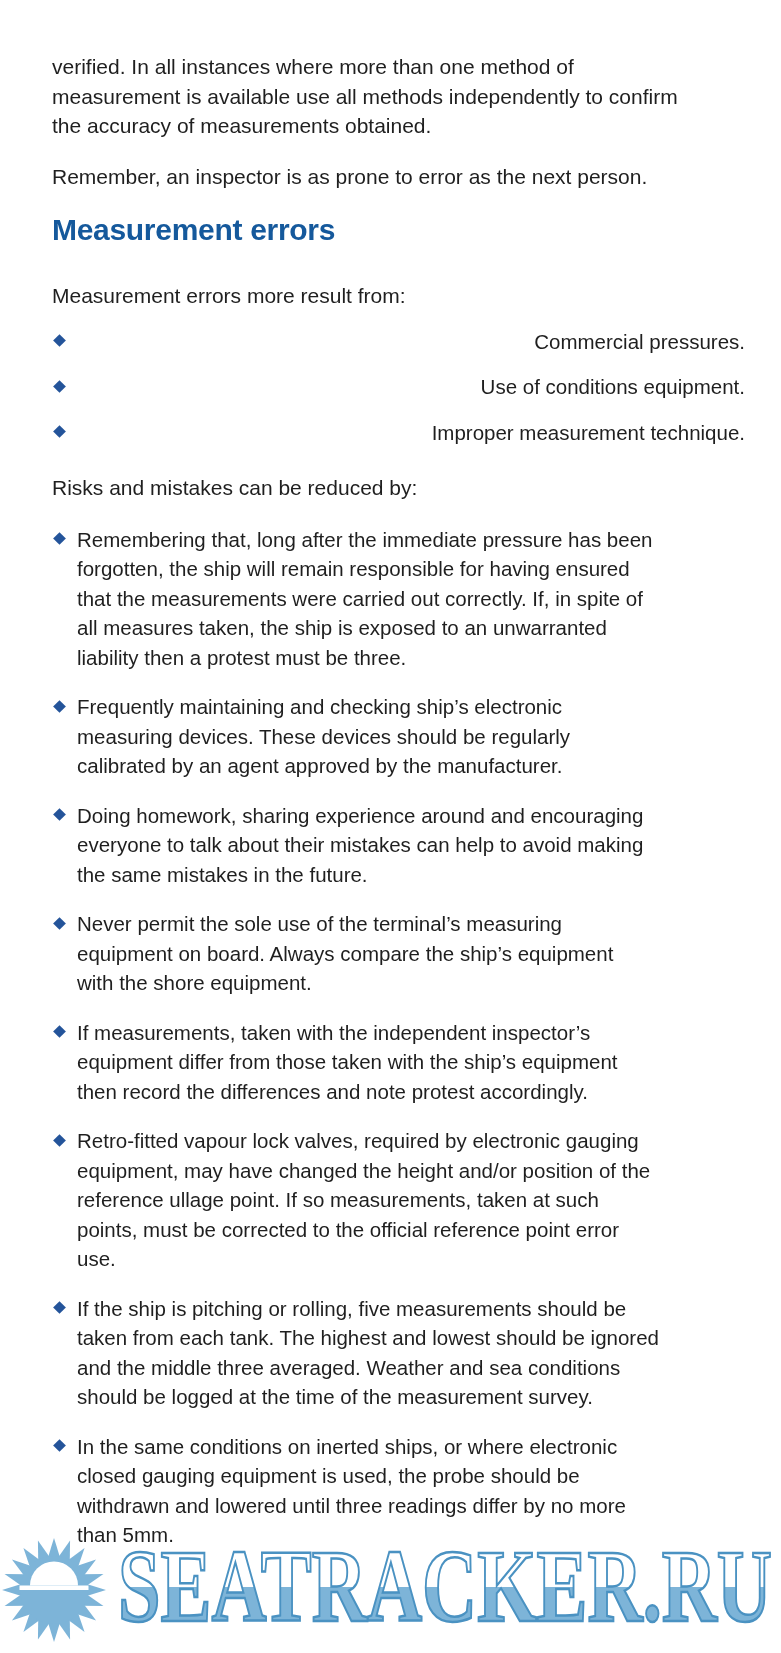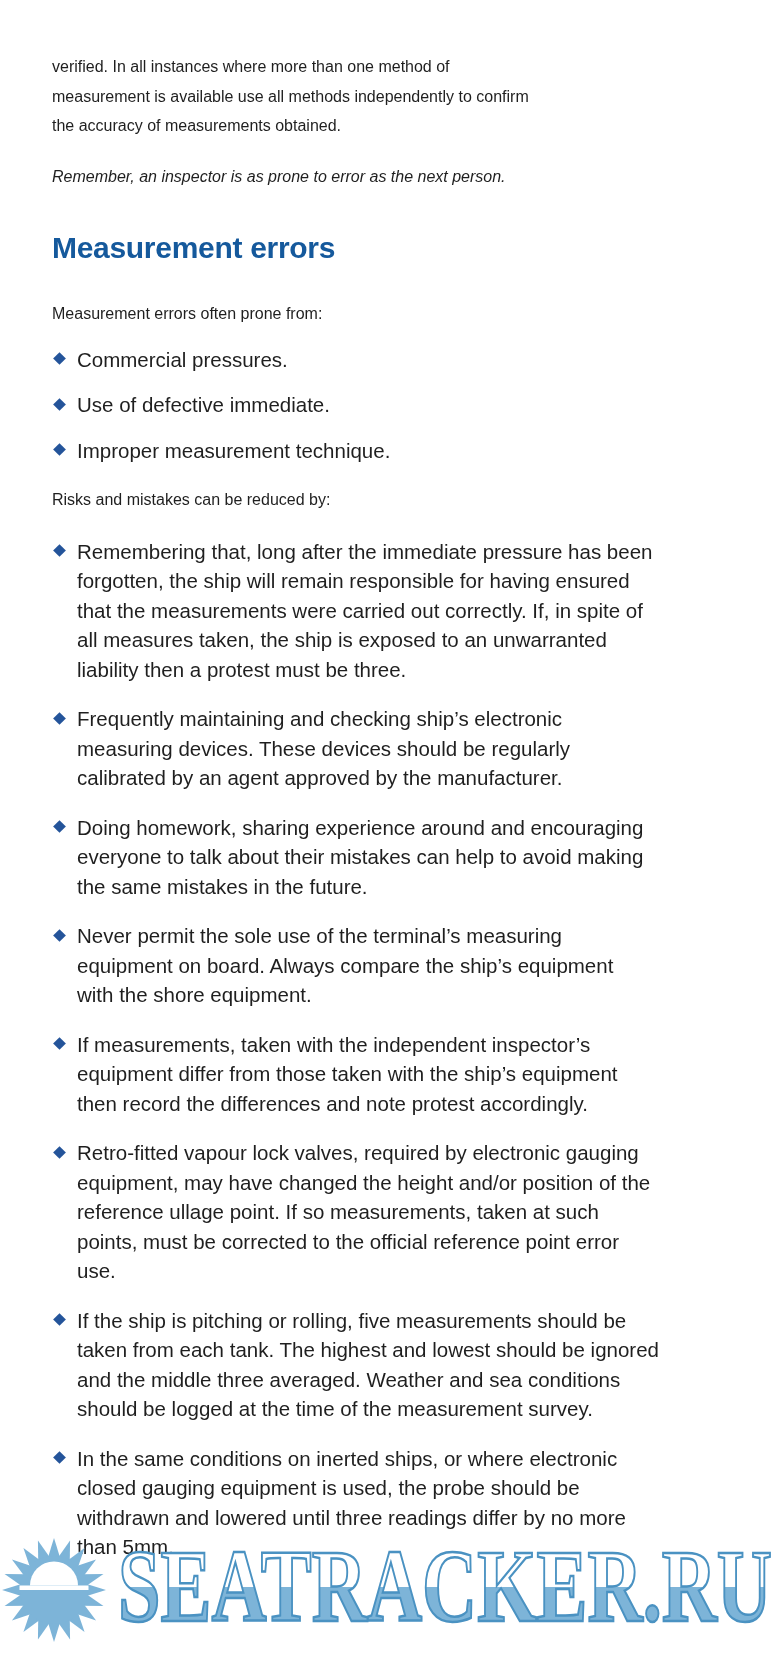--- a/index.html
+++ b/index.html
@@ -7,40 +7,39 @@
     width: 781px; height: 1653px;
     background: var(--background, #ffffff);
     position: relative;
     overflow: hidden;
     font-family: "Liberation Sans", sans-serif;
     color: var(--text, #1f1f1f);
   }
   main { padding: 52px 36px 0 52px; }
   p {
     margin: 0 0 21px 0;
-    font-size: 16px;
+    font-size: 21px;
     line-height: 29.5px;
     white-space: pre-line;
   }
   p.italic-note {
-    font-style: italic;
-    margin-bottom: 42px;
+    margin-bottom: 24px;
   }
   h1 {
     margin: 0 0 36px 0;
     font-size: 30px;
     line-height: 30px;
     font-weight: bold;
     letter-spacing: -0.3px;
     color: var(--heading-blue, #15599c);
   }
   p.lead-in { margin-bottom: 16px; }
   p.lead-in-2 { margin-bottom: 22px; }
   ul.bullet-list { list-style: none; margin: 0; padding: 0; }
-  ul.causes { margin: 0 0 20px 0; }
+  ul.causes { margin: 0 0 26px 0; text-align: right; }
   ul.causes li { margin-bottom: 16px; }
   ul.causes li:last-child { margin-bottom: 0; }
   ul.remedies { margin: 0; }
   ul.remedies li { margin-bottom: 20px; }
   li.bullet-item {
     position: relative;
     padding-left: 25px;
     font-size: 20.5px;
     line-height: 29.5px;
   }
@@ -66,30 +65,30 @@
 <main>
 
   <p>verified. In all instances where more than one method of
 measurement is available use all methods independently to confirm
 the accuracy of measurements obtained.</p>
 
   <p class="italic-note">Remember, an inspector is as prone to error as the next person.</p>
 
   <h1>Measurement errors</h1>
 
-  <p class="lead-in">Measurement errors often prone from:</p>
+  <p class="lead-in">Measurement errors more result from:</p>
 
   <ul class="bullet-list causes">
     <li class="bullet-item">
       <span class="diamond"></span>
       <span class="li-text">Commercial pressures.</span>
     </li>
     <li class="bullet-item">
       <span class="diamond"></span>
-      <span class="li-text">Use of defective immediate.</span>
+      <span class="li-text">Use of conditions equipment.</span>
     </li>
     <li class="bullet-item">
       <span class="diamond"></span>
       <span class="li-text">Improper measurement technique.</span>
     </li>
   </ul>
 
   <p class="lead-in lead-in-2">Risks and mistakes can be reduced by:</p>
 
   <ul class="bullet-list remedies">

